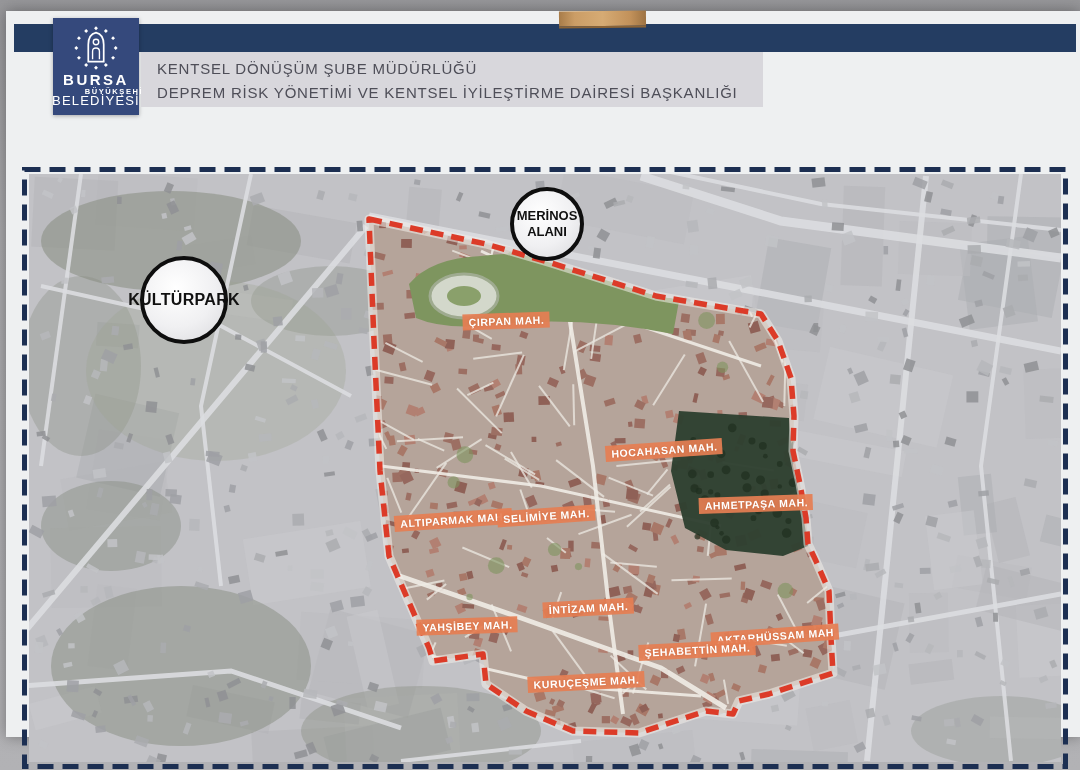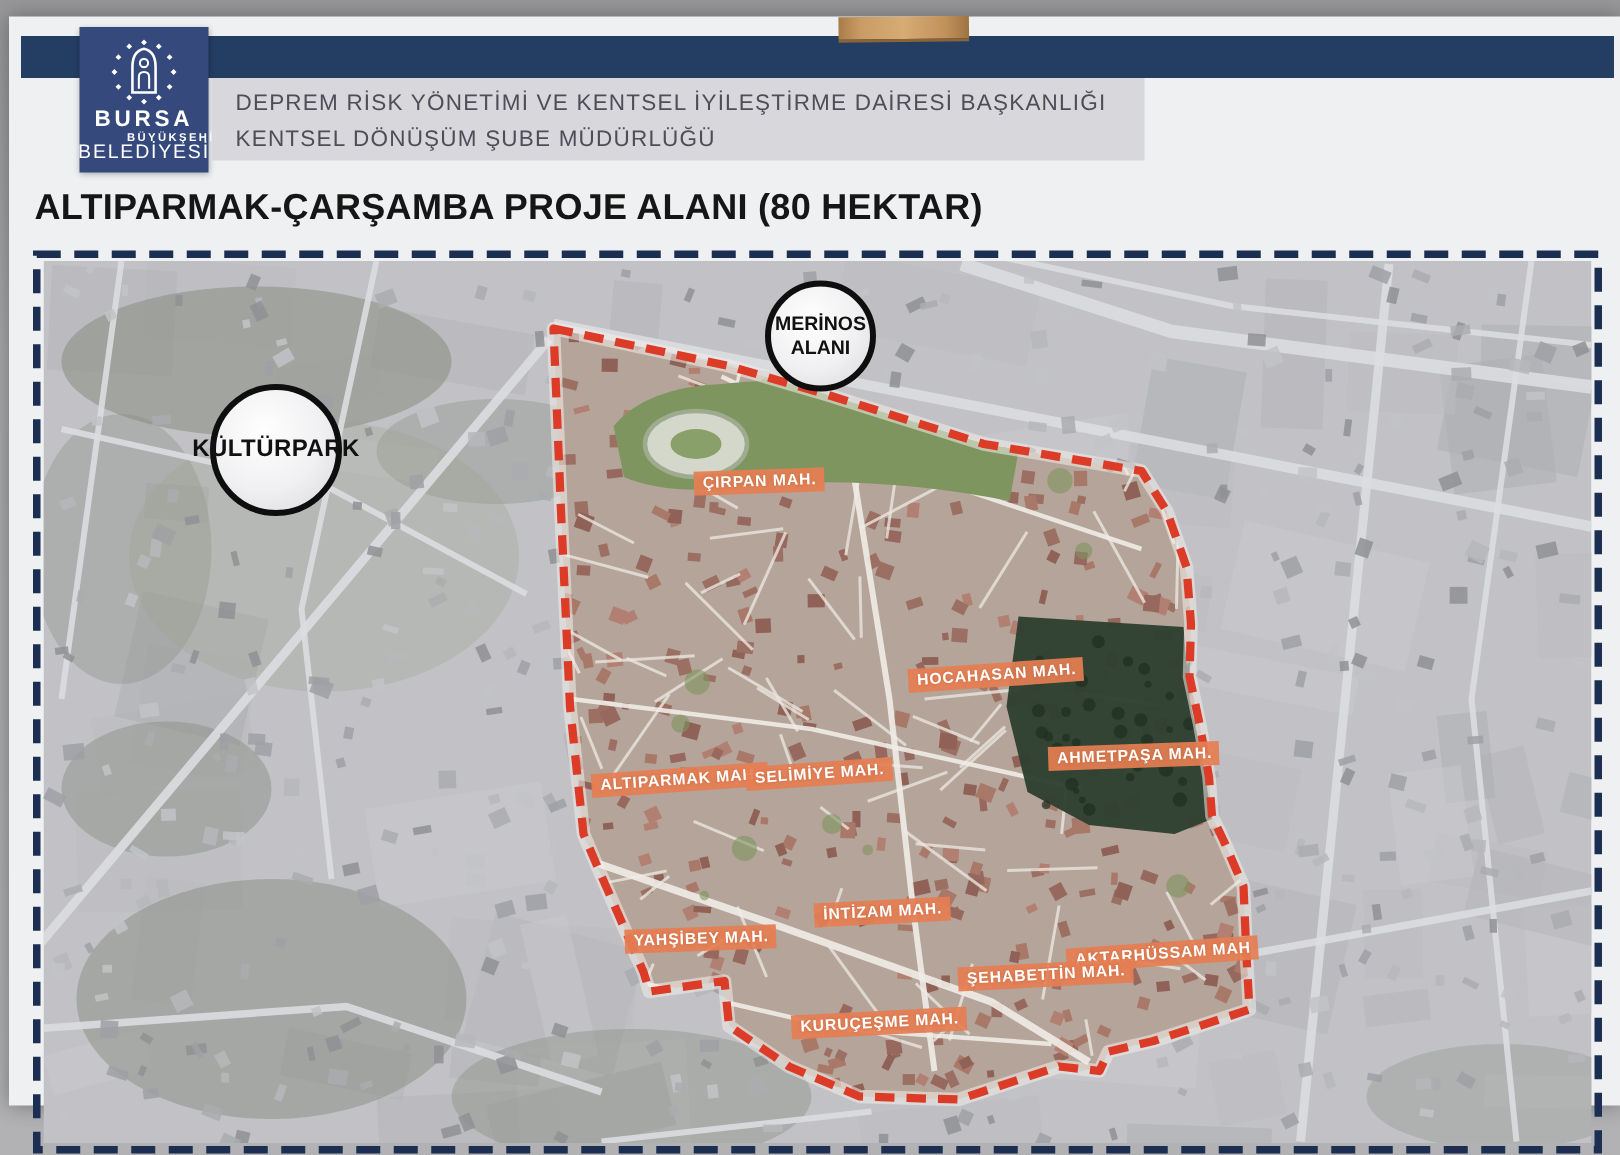--- a/index.html
+++ b/index.html
@@ -64,26 +64,25 @@
         </g>
         <path d="M-9,16 L-9,-4 Q-9,-16 0,-18 Q9,-16 9,-4 L9,16 Z" fill="none" stroke="#ffffff" stroke-width="2"></path>
         <circle cx="0" cy="-7" r="3.2" fill="none" stroke="#ffffff" stroke-width="1.6"></circle>
         <path d="M-4,13 L-4,4 Q-4,0 0,0 Q4,0 4,4 L4,13" fill="none" stroke="#ffffff" stroke-width="1.6"></path>
       </svg>
       <div class="logo-l1">BURSA</div>
       <div class="logo-l2">BÜYÜKŞEHİR</div>
       <div class="logo-l3">BELEDİYESİ</div>
     </div>
     <div class="band">
+      <div>KENTSEL DÖNÜŞÜM ŞUBE MÜDÜRLÜĞÜ</div>
       <div>DEPREM RİSK YÖNETİMİ VE KENTSEL İYİLEŞTİRME DAİRESİ BAŞKANLIĞI</div>
-      <div>KENTSEL DÖNÜŞÜM ŞUBE MÜDÜRLÜĞÜ</div>
     </div>
     <div class="clothespin"></div>
 
-    <div class="title">ALTIPARMAK-ÇARŞAMBA PROJE ALANI (80 HEKTAR)</div>
 
     <div class="map-frame">
       <svg id="map-svg" width="1048" height="604" viewBox="0 0 1048 604">
           <defs>
             <clipPath id="mapClip">
               <rect x="8" y="8" width="1032" height="588"></rect>
             </clipPath>
             <clipPath id="areaClip">
               <polygon points="348,53 465,78 530,97 635,130 740,148 757,175 770,212 773,250 772,285 779,318 785,352 787,378 795,395 808,425 810,472 812,507 748,528 718,535 712,548 685,545 618,567 552,565 505,545 465,518 462,488 412,495 408,482 380,418 368,390 359,305 353,175"></polygon>
             </clipPath>

